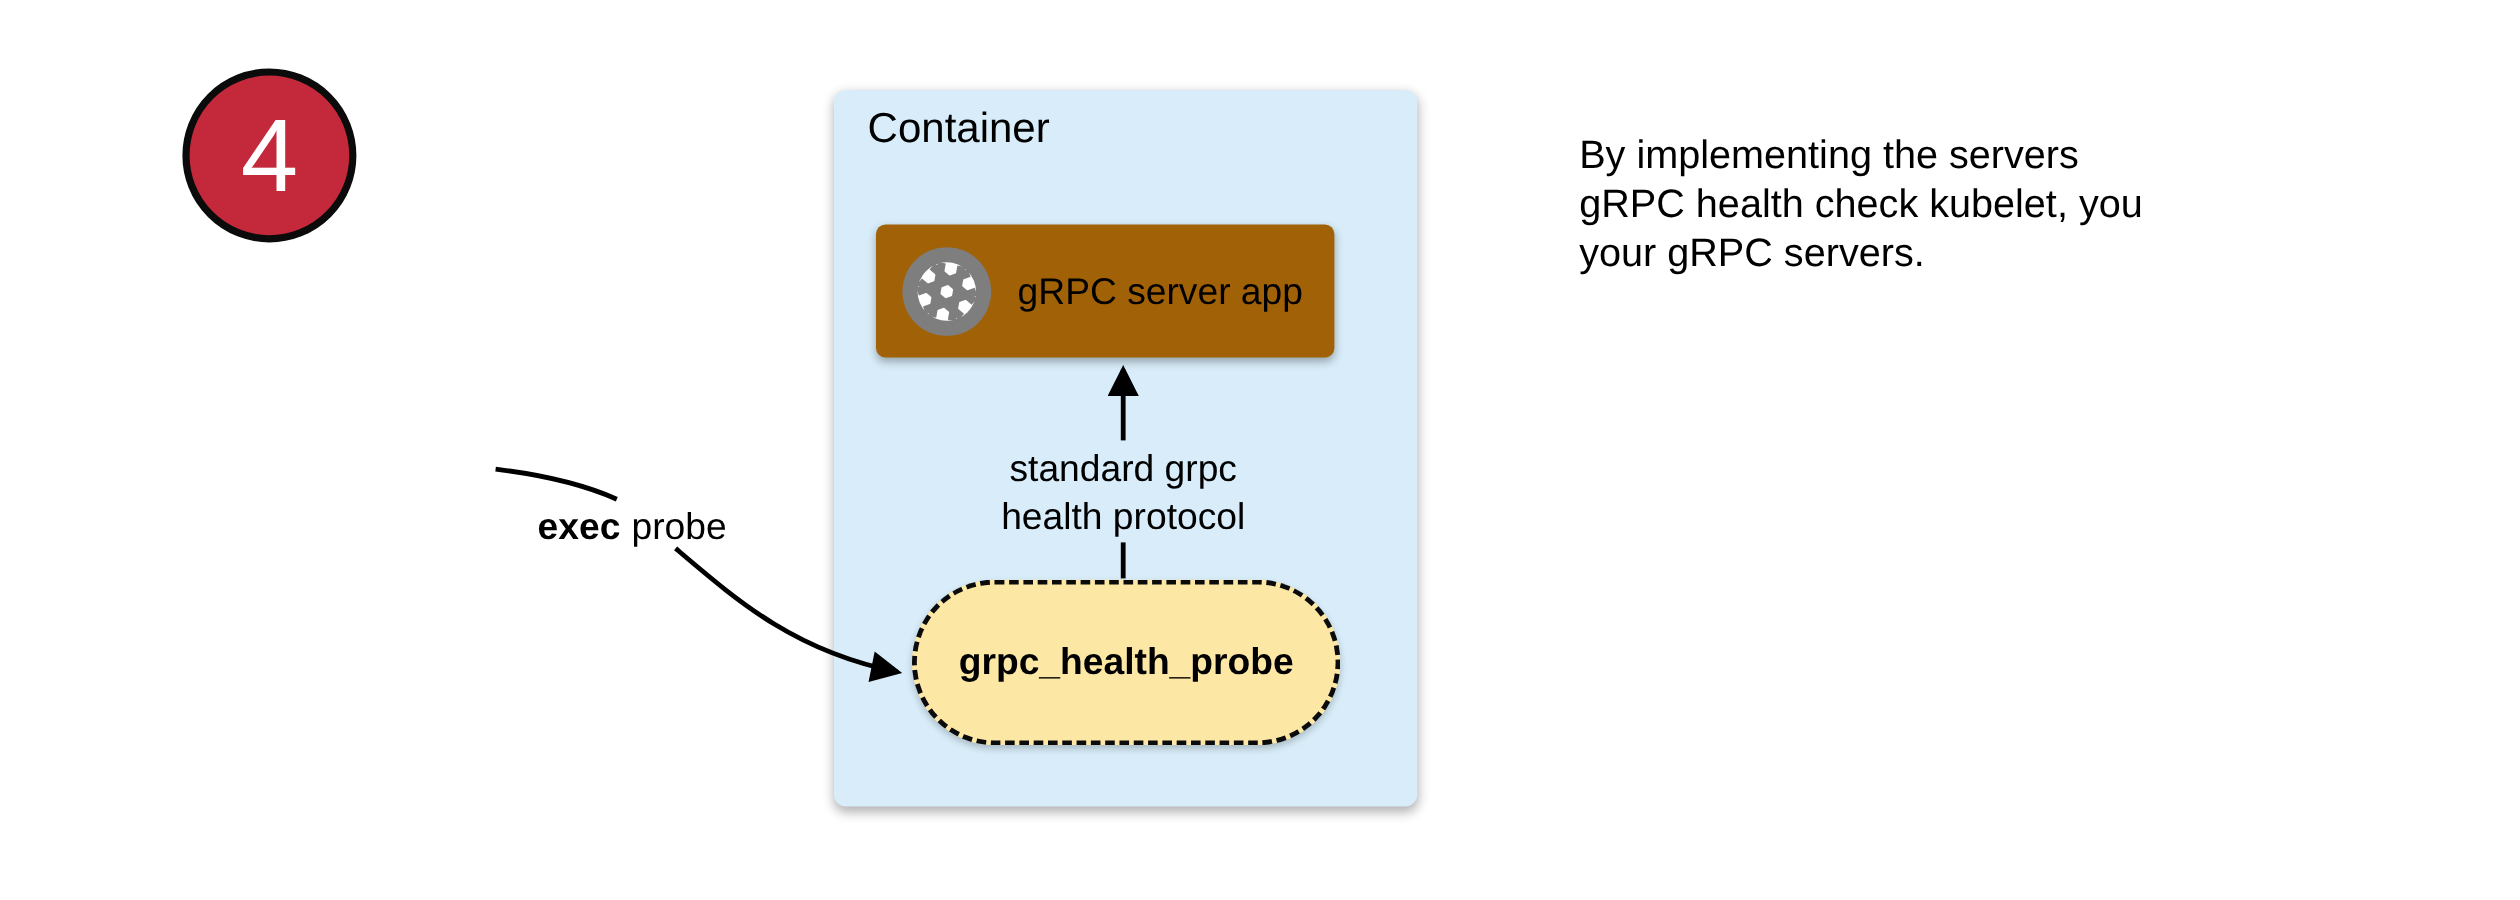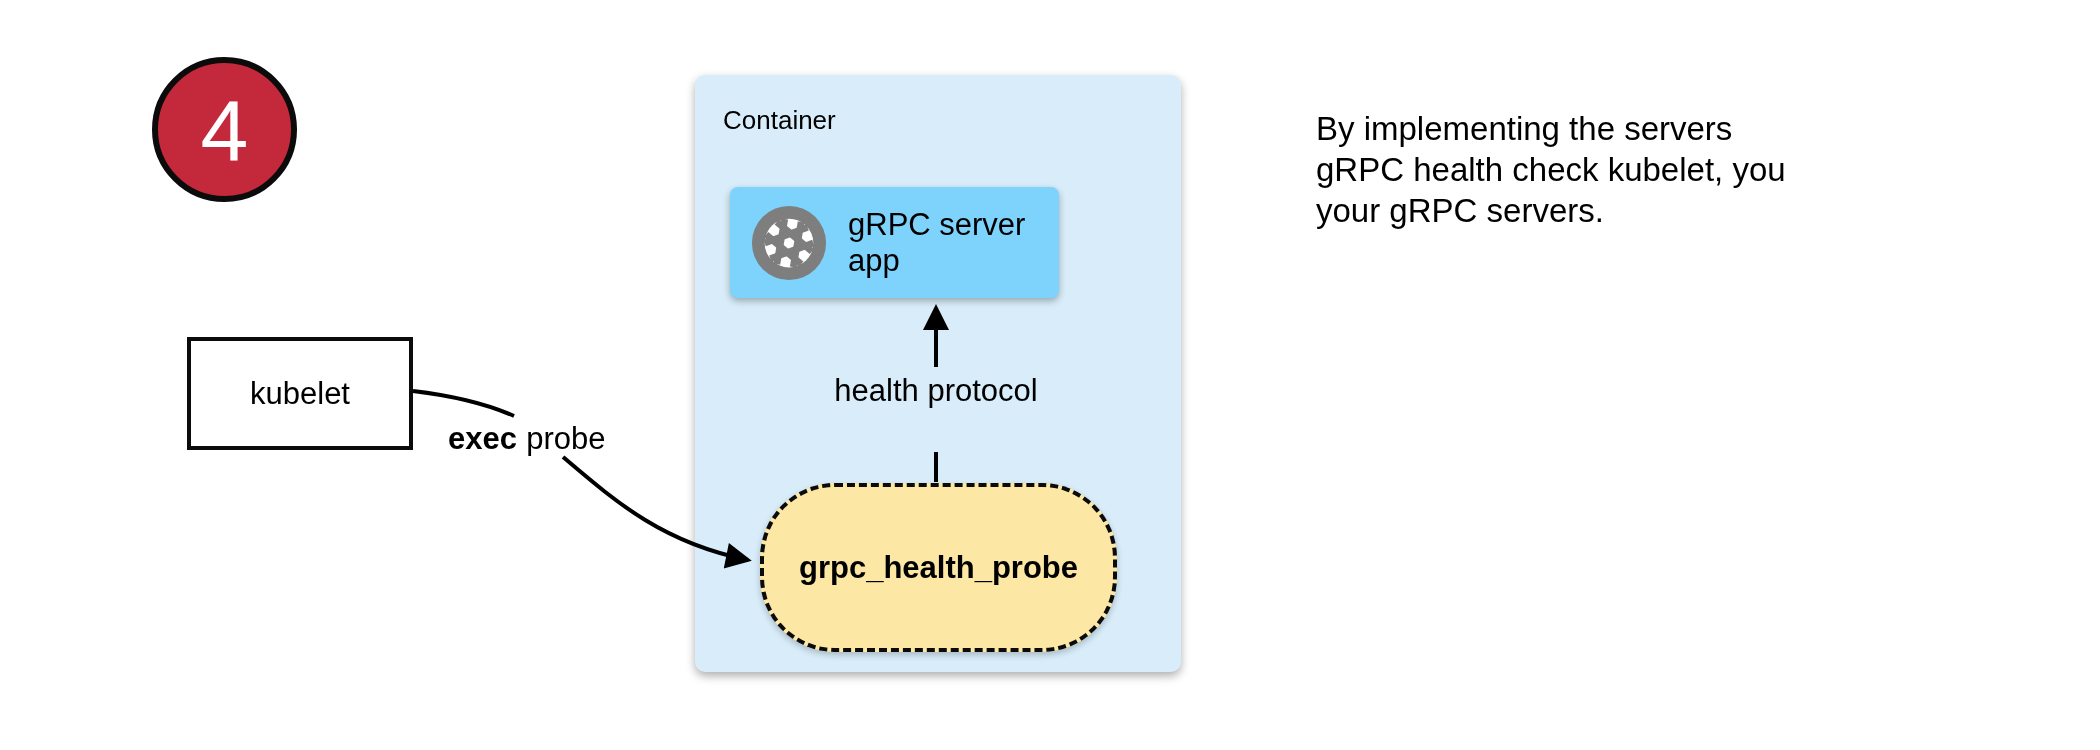--- a/index.html
+++ b/index.html
@@ -19,30 +19,30 @@
     position:absolute;left:187px;top:337px;width:226px;height:113px;
     background:#fff;border:4px solid #0b0b0b;box-sizing:border-box;
     display:flex;align-items:center;justify-content:center;font-size:31px;
   }
   
   .container-box{
     position:absolute;left:695px;top:75px;width:486px;height:597px;
     background:var(--container-blue);border-radius:10px;
     box-shadow:0 4px 10px rgba(0,0,0,.32);z-index:1;
   }
-  .container-label{position:absolute;left:28px;top:30px;font-size:26px;}
+  .container-label{position:absolute;left:28px;top:12px;font-size:35px;}
   .server-box{
-    position:absolute;left:35px;top:112px;width:329px;height:111px;
-    background:#7dd3fc;border-radius:8px;box-shadow:0 3px 7px rgba(0,0,0,.3);
+    position:absolute;left:35px;top:112px;width:382px;height:111px;
+    background:#a16207;border-radius:8px;box-shadow:0 3px 7px rgba(0,0,0,.3);
     display:flex;align-items:center;padding-left:20px;box-sizing:border-box;
   }
   .server-box .label{font-size:31px;margin-left:20px;}
   .aperture{width:78px;height:78px;flex:0 0 78px;}
   .probe-pill{
-    position:absolute;left:65px;top:408px;width:357px;height:169px;
+    position:absolute;left:65px;top:408px;width:357px;height:138px;
     background:var(--probe-yellow);border:4px dashed #0b0b0b;border-radius:75px;
     box-sizing:border-box;box-shadow:0 3px 6px rgba(0,0,0,.22);
     display:flex;flex-direction:column;align-items:center;justify-content:center;
     text-align:center;line-height:38px;font-size:31px;
   }
   .probe-pill .name{font-weight:bold;}
   .proto-label{
     position:absolute;left:91px;top:296px;width:300px;text-align:center;
     font-size:31px;line-height:40px;
   }
@@ -59,23 +59,20 @@
 </style>
 </head>
 <body>
 
 <div class="canvas">
 
   <div class="badge">
     <span>4</span>
   </div>
 
-  <div class="kubelet">
-    <span>kubelet</span>
-  </div>
 
   <div class="container-box">
     <div class="container-label">Container</div>
 
     <div class="server-box">
       <svg class="aperture" viewBox="0 0 80 80">
         <circle cx="40" cy="40" r="38" fill="var(--icon-gray)"></circle>
         <circle cx="40" cy="40" r="25" fill="#ffffff"></circle>
         <g stroke="var(--icon-gray)" stroke-width="7">
           <line x1="65" y1="40" x2="20.85" y2="56.07"></line>
@@ -83,20 +80,21 @@
           <line x1="27.5" y1="61.65" x2="35.66" y2="15.38"></line>
           <line x1="15" y1="40" x2="59.15" y2="23.93"></line>
           <line x1="27.5" y1="18.35" x2="63.49" y2="48.55"></line>
           <line x1="52.5" y1="18.35" x2="44.34" y2="64.62"></line>
         </g>
       </svg>
       <span class="label">gRPC server app</span>
     </div>
 
     <div class="proto-label">
+      <div>standard grpc</div>
       <div>health protocol</div>
     </div>
 
     <div class="probe-pill">
       <div class="name">grpc_health_probe</div>
     </div>
   </div>
 
   <svg class="arrows">
     <defs>

